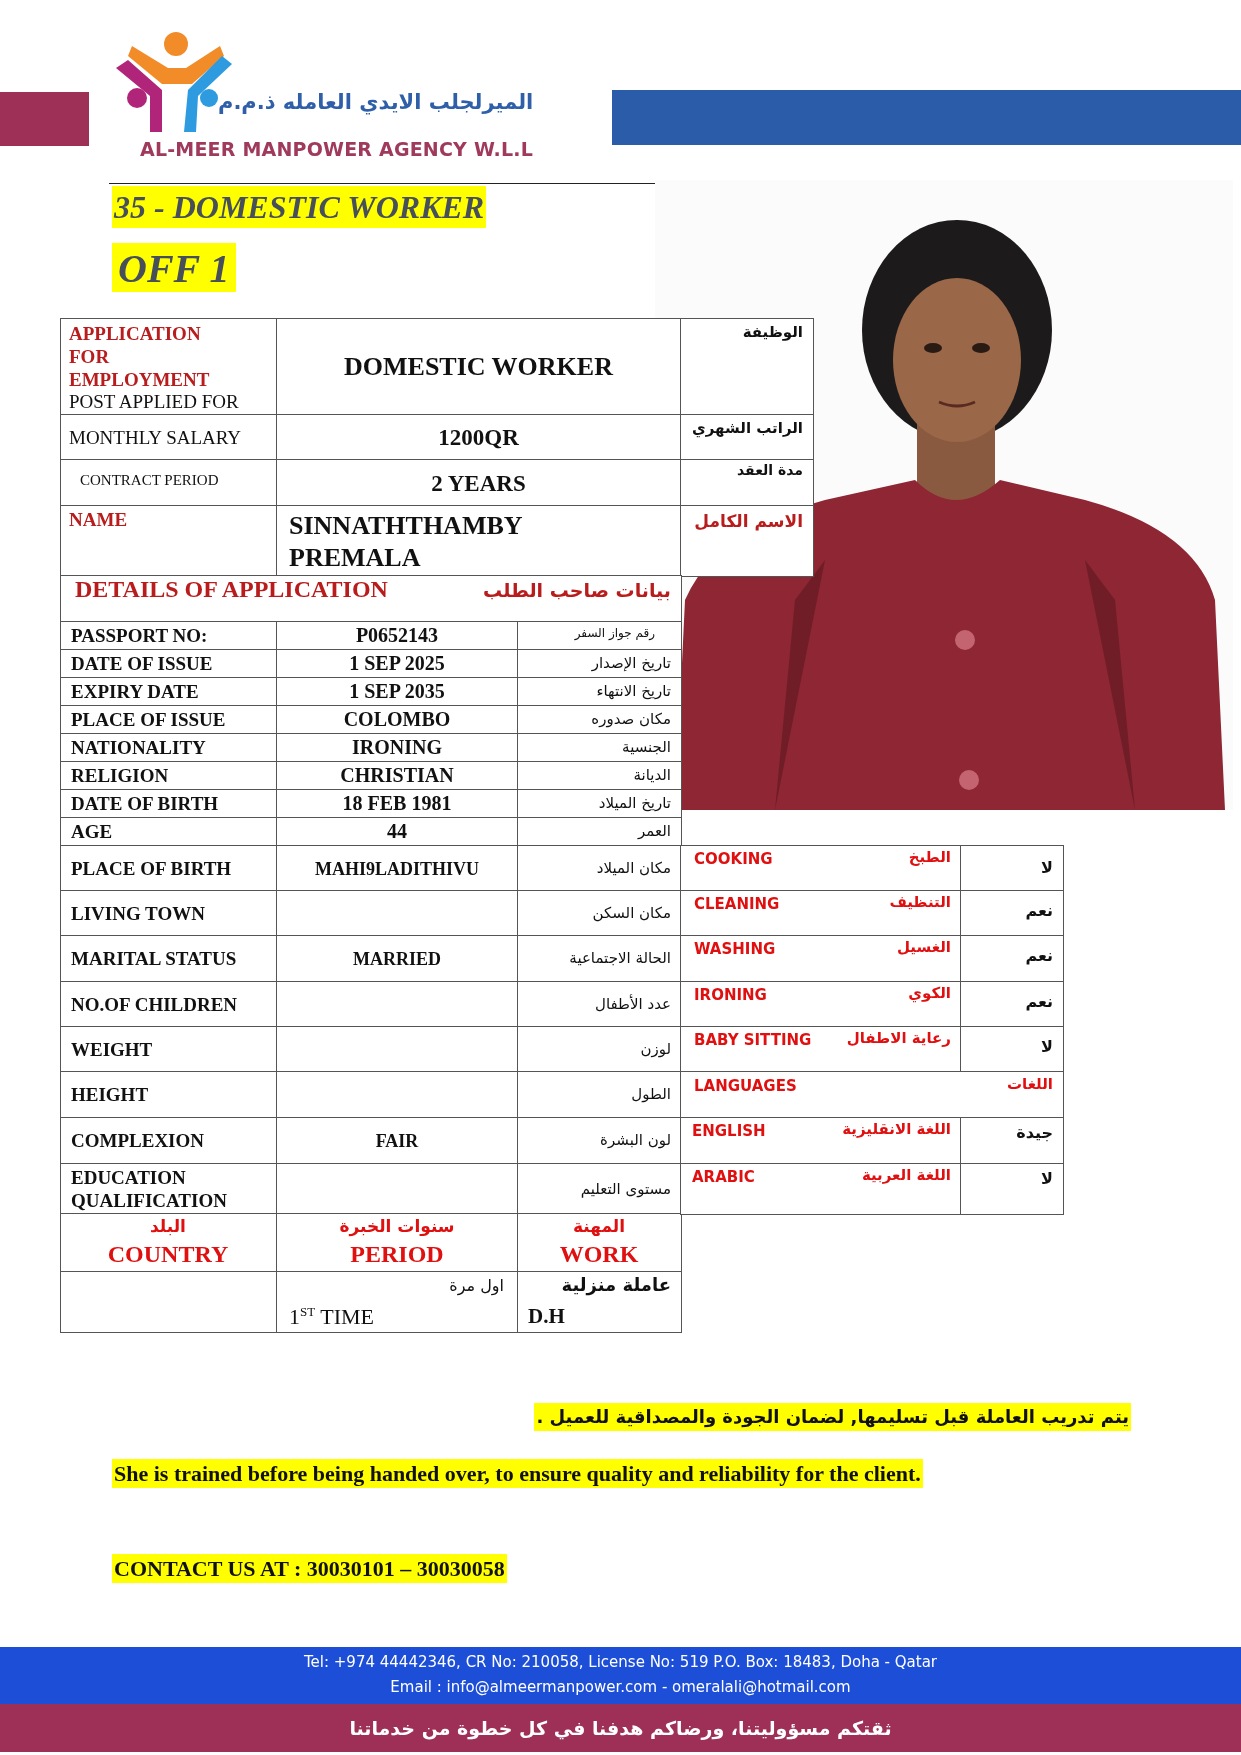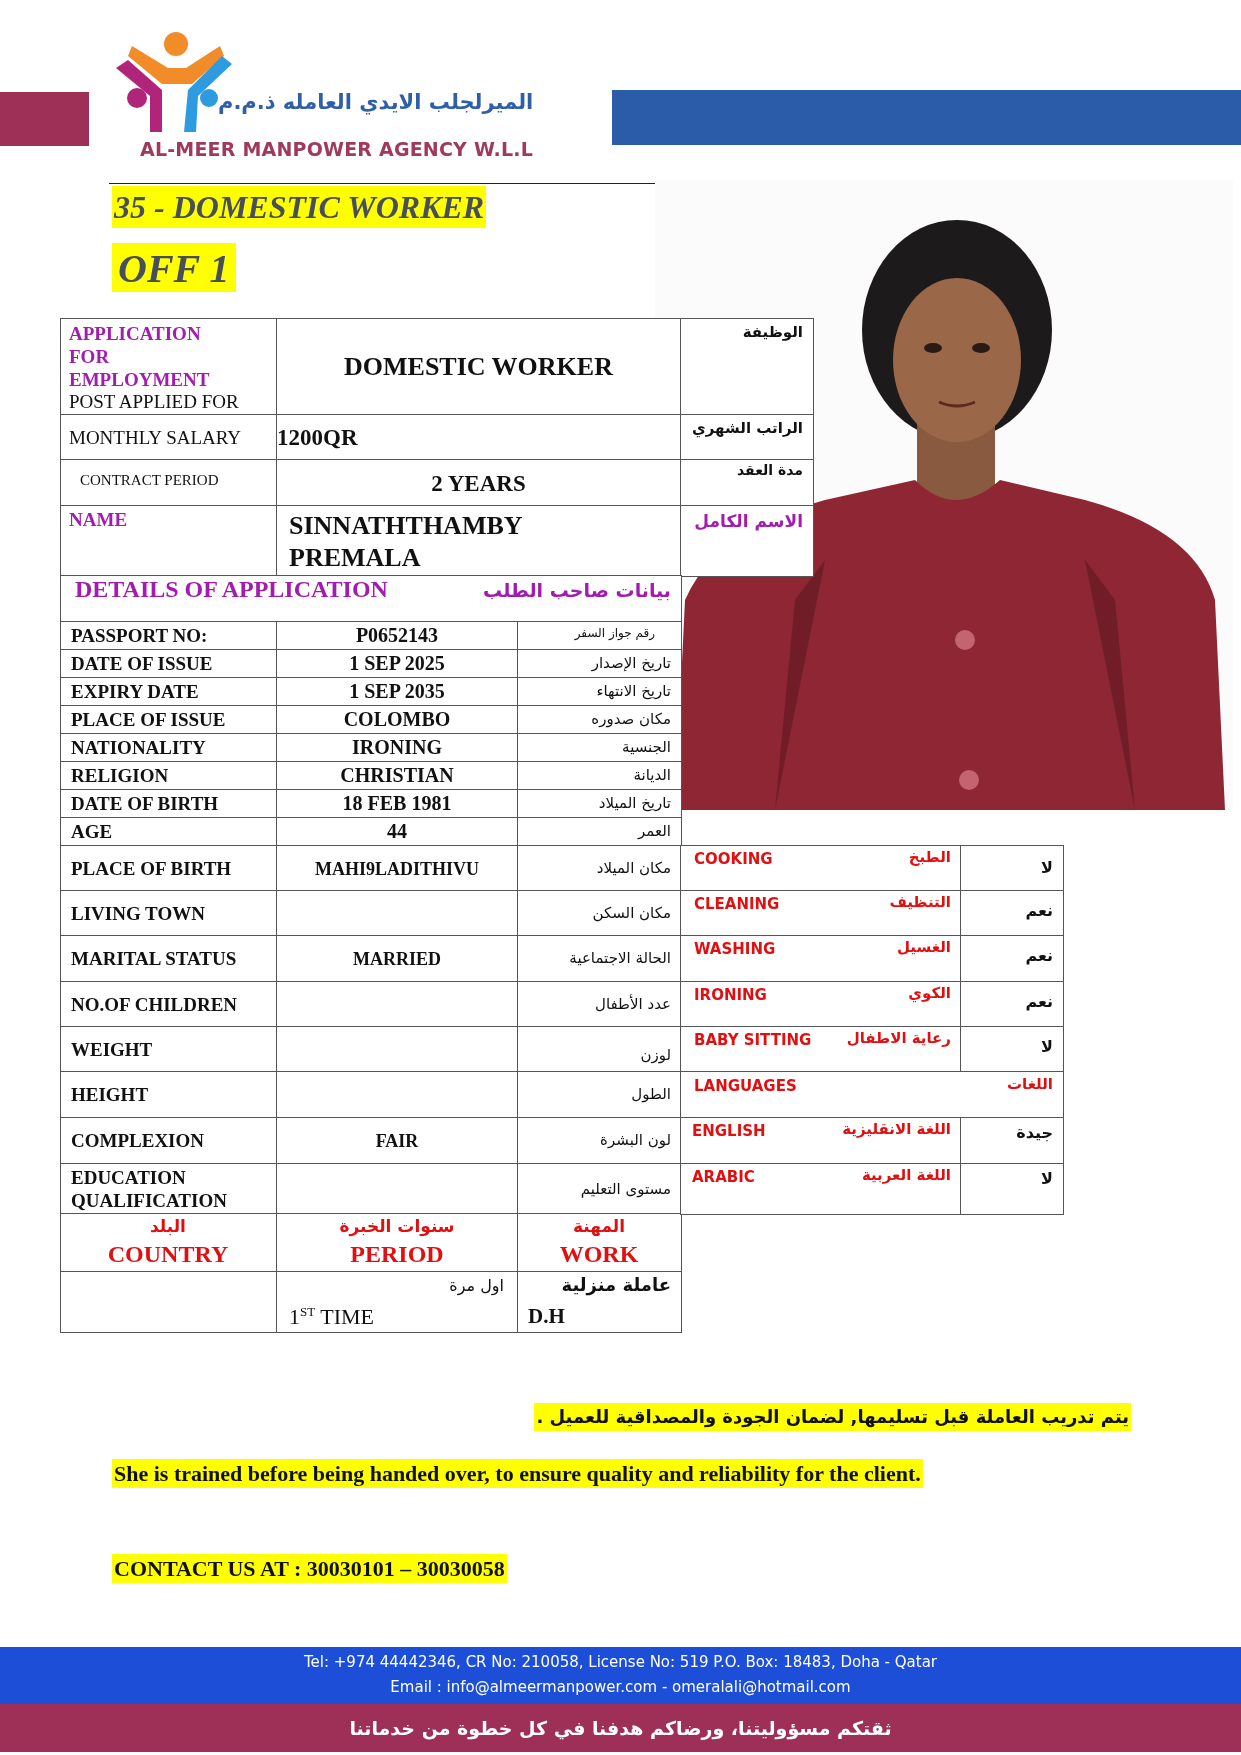--- a/index.html
+++ b/index.html
@@ -22,21 +22,21 @@
         font-style: italic; color: #464f5a; line-height: 42px; white-space: nowrap; }
   .h2 { left: 112px; top: 243px; height: 49px; padding: 0 6px; font-size: 40px; font-weight: bold;
         font-style: italic; color: #464f5a; line-height: 52px; white-space: nowrap; }
 
   
   .photo { left: 655px; top: 180px; width: 578px; height: 630px; overflow: hidden; background: #fbfbfb; }
 
   
   .cell { position: absolute; box-sizing: border-box; border: 1.5px solid #555; background: #fff; }
   .t { position: absolute; white-space: nowrap; }
-  .red { color: #a21caf; }
+  .red { color: #b91c1c; }
   .bright-red { color: #e01010; }
   .b { font-weight: bold; }
   .ar { font-family: "DejaVu Sans", sans-serif; direction: rtl; }
   .sans { font-family: "DejaVu Sans", sans-serif; }
 
   
   .note-ar { right: 110px; top: 1403px; height: 28px; padding: 0 2px; font-family: "DejaVu Sans", sans-serif;
              font-weight: bold; font-size: 18px; direction: rtl; line-height: 28px; white-space: nowrap; }
   .note-en { left: 112px; top: 1459px; height: 29px; padding: 0 2px; font-weight: bold; font-size: 22px;
              line-height: 29px; white-space: nowrap; }
@@ -104,21 +104,21 @@
   <div class="t b" style="left:0;width:403px;text-align:center;top:33px;font-size:26px;">DOMESTIC WORKER</div>
 </div>
 <div class="cell" style="left:680px;top:318px;width:134px;height:98px;">
   <div class="t ar b" style="right:10px;top:4px;font-size:15px;">الوظيفة</div>
 </div>
 
 <div class="cell" style="left:60px;top:414px;width:218px;height:47px;">
   <div class="t" style="left:8px;top:12px;font-size:19px;">MONTHLY SALARY</div>
 </div>
 <div class="cell" style="left:276px;top:414px;width:406px;height:47px;">
-  <div class="t b" style="left:0;width:403px;text-align:left;top:10px;font-size:23px;">1200QR</div>
+  <div class="t b" style="left:0;width:403px;text-align:center;top:10px;font-size:23px;">1200QR</div>
 </div>
 <div class="cell" style="left:680px;top:414px;width:134px;height:47px;">
   <div class="t ar b" style="right:10px;top:4px;font-size:15px;">الراتب الشهري</div>
 </div>
 
 <div class="cell" style="left:60px;top:459px;width:218px;height:48px;">
   <div class="t" style="left:19px;top:12px;font-size:15px;text-align:right;">CONTRACT PERIOD</div>
 </div>
 <div class="cell" style="left:276px;top:459px;width:406px;height:48px;">
   <div class="t b" style="left:0;width:403px;text-align:center;top:11px;font-size:23px;">2 YEARS</div>
@@ -254,21 +254,21 @@
     <div class="cell" style="left:517px;top:981px;width:165px;height:47px;">
       <div class="t ar" style="right:10px;top:13px;font-size:15px;">عدد الأطفال</div>
     </div>
     <div class="cell" style="left:60px;top:1026px;width:218px;height:47px;">
       <div class="t b" style="left:10px;top:12px;font-size:19px;">WEIGHT</div>
     </div>
     <div class="cell" style="left:276px;top:1026px;width:243px;height:47px;">
       <div class="t b" style="left:0;width:240px;text-align:center;top:13px;font-size:18px;"></div>
     </div>
     <div class="cell" style="left:517px;top:1026px;width:165px;height:47px;">
-      <div class="t ar" style="right:10px;top:13px;font-size:15px;margin-top:6px;">لوزن</div>
+      <div class="t ar" style="right:10px;top:13px;font-size:15px;">لوزن</div>
     </div>
     <div class="cell" style="left:60px;top:1071px;width:218px;height:47px;">
       <div class="t b" style="left:10px;top:12px;font-size:19px;">HEIGHT</div>
     </div>
     <div class="cell" style="left:276px;top:1071px;width:243px;height:47px;">
       <div class="t b" style="left:0;width:240px;text-align:center;top:13px;font-size:18px;"></div>
     </div>
     <div class="cell" style="left:517px;top:1071px;width:165px;height:47px;">
       <div class="t ar" style="right:10px;top:13px;font-size:15px;">الطول</div>
     </div>

